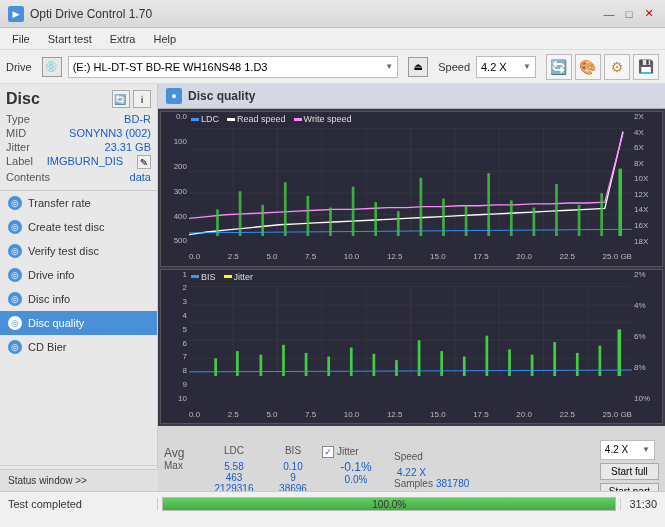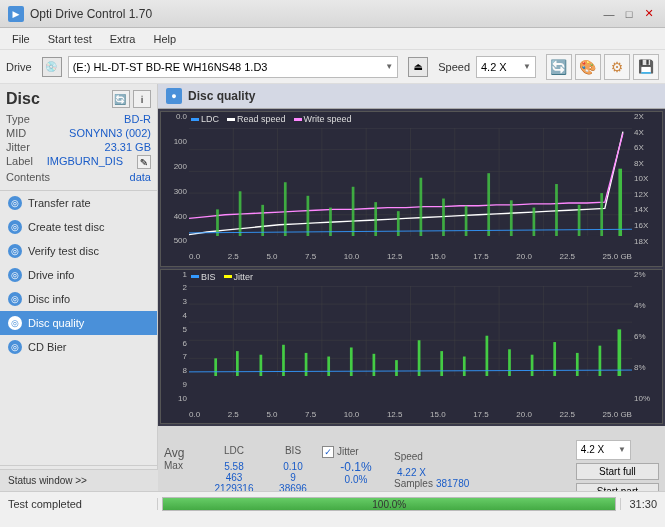--- a/index.html
+++ b/index.html
@@ -237,21 +237,21 @@
     
     .stats-row {
       display: flex;
       align-items: center;
       padding: 3px 6px;
       gap: 0;
       background: #e8e8e8;
       border-bottom: 1px solid #ccc;
     }
     .action-btn {
-      padding: 2px 20px;
+      padding: 2px 8px;
       border: 1px solid #aaa;
       background: #e8e8e8;
       cursor: pointer;
       font-size: 10px;
       white-space: nowrap;
     }
     
     .speed-select-right {
       height: 20px;
       border: 1px solid #bbb;

